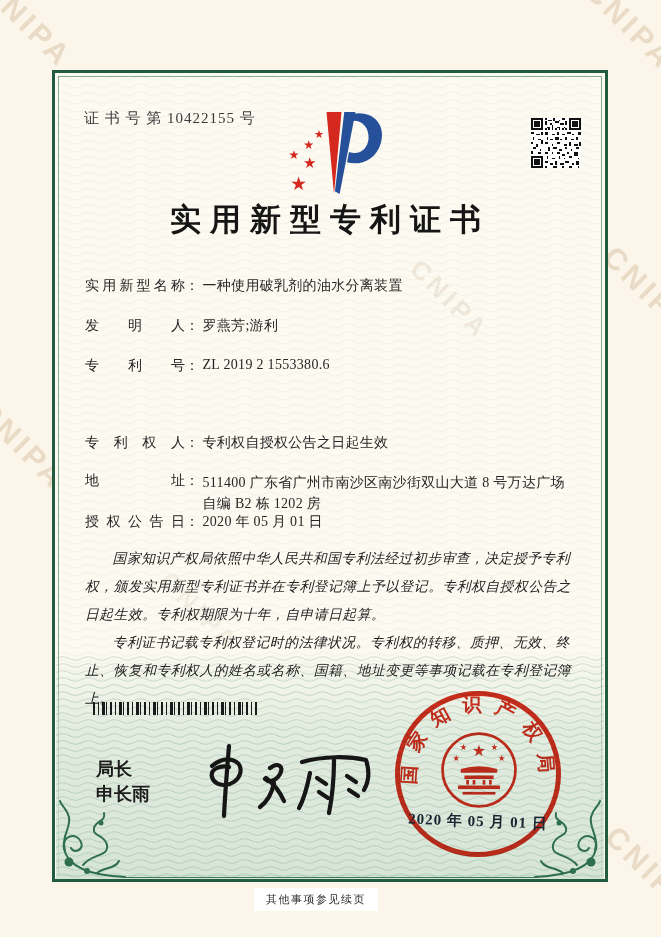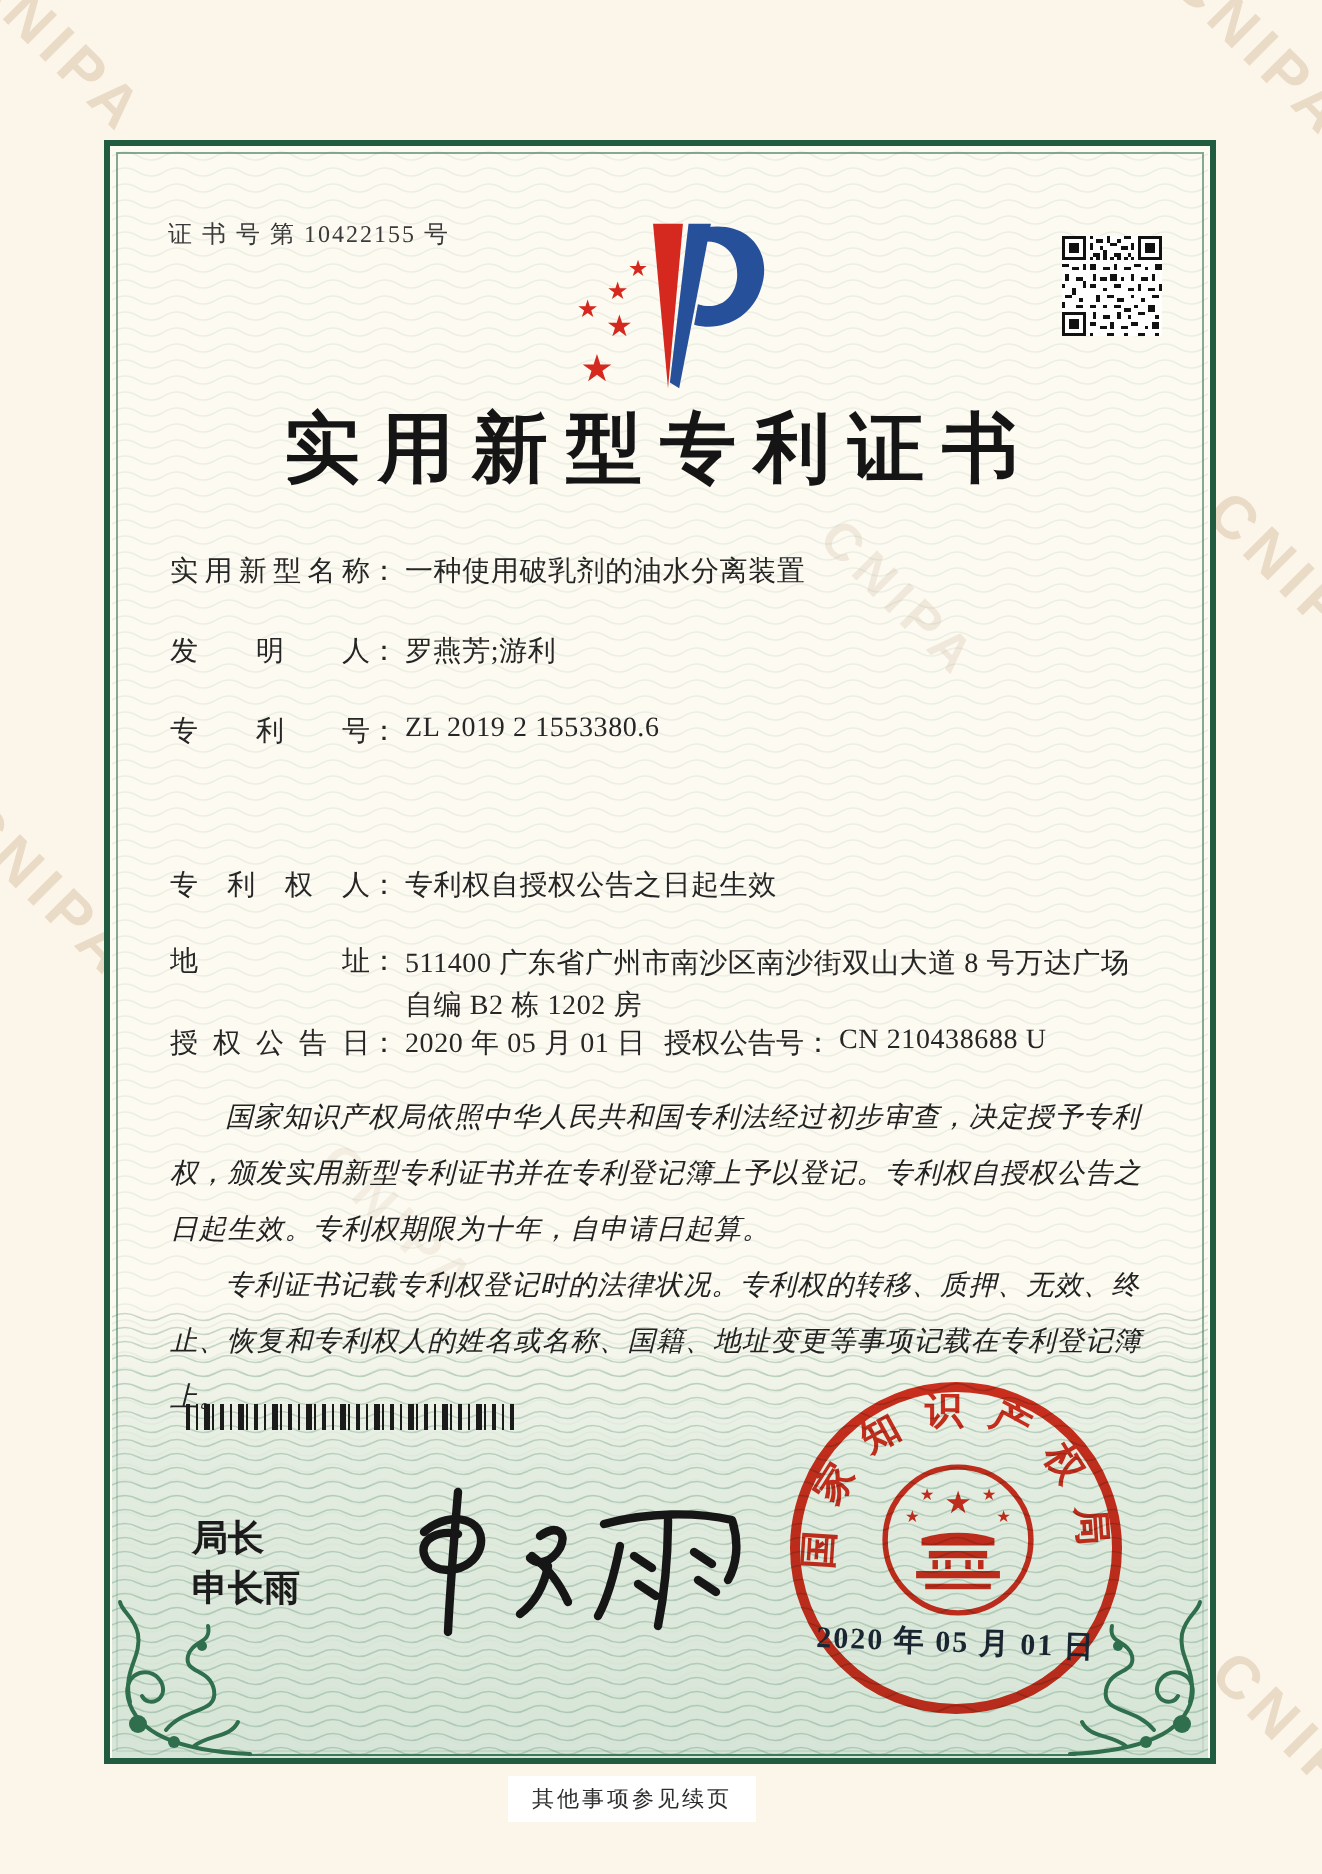--- a/index.html
+++ b/index.html
@@ -36,27 +36,27 @@
   .inner-bottom-line {
     position:absolute; left:124px; top:877px; width:414px; height:1px;
     background:#3c7a58; z-index:4;
   }
   .flourish { position:absolute; z-index:4; }
   .flourish.left { left:57px; top:799px; }
   .flourish.right { left:533px; top:799px; transform:scaleX(-1); }
   
   .cert-no {
     position:absolute; left:84px; top:109px; z-index:5;
-    font-size:12px; color:#3a3a3a; letter-spacing:1px;
+    font-size:15px; color:#3a3a3a; letter-spacing:1px;
   }
   .logo { position:absolute; left:278px; top:104px; z-index:5; }
   .qr { position:absolute; left:531px; top:118px; z-index:5; }
   .title {
     position:absolute; left:52px; top:199px; width:556px; z-index:5;
-    text-align:center; font-size:38px; font-weight:700; color:#151515;
+    text-align:center; font-size:31px; font-weight:700; color:#151515;
     letter-spacing:9px;
   }
   
   .row { position:absolute; left:85px; z-index:5; font-size:14px; color:#262626; }
   .lbl {
     display:inline-block; width:100px; vertical-align:top;
     text-align:justify; text-align-last:justify;
   }
   .colon { display:inline-block; vertical-align:top; }
   .val { display:inline-block; vertical-align:top; letter-spacing:0.3px; }
@@ -217,24 +217,20 @@
     <span class="lbl">专利权人</span><span class="colon">：</span>
     <span class="val">专利权自授权公告之日起生效</span>
   </div>
   <div class="row" style="top:472px">
     <span class="lbl">地址</span><span class="colon">：</span>
     <span class="val addr">511400 广东省广州市南沙区南沙街双山大道 8 号万达广场自编 B2 栋 1202 房</span>
   </div>
   <div class="row" style="top:513px">
     <span class="lbl">授权公告日</span><span class="colon">：</span>
     <span class="val">2020 年 05 月 01 日</span>
-    <span class="pair2">
-      <span>授权公告号</span><span class="colon">：</span>
-      <span class="val">CN 210438688 U</span>
-    </span>
   </div>
 
   <div class="body-text">
     <p>国家知识产权局依照中华人民共和国专利法经过初步审查，决定授予专利权，颁发实用新型专利证书并在专利登记簿上予以登记。专利权自授权公告之日起生效。专利权期限为十年，自申请日起算。</p>
     <p>专利证书记载专利权登记时的法律状况。专利权的转移、质押、无效、终止、恢复和专利权人的姓名或名称、国籍、地址变更等事项记载在专利登记簿上。</p>
   </div>
 
   <div class="barcode"></div>
 
   <div class="signer">

